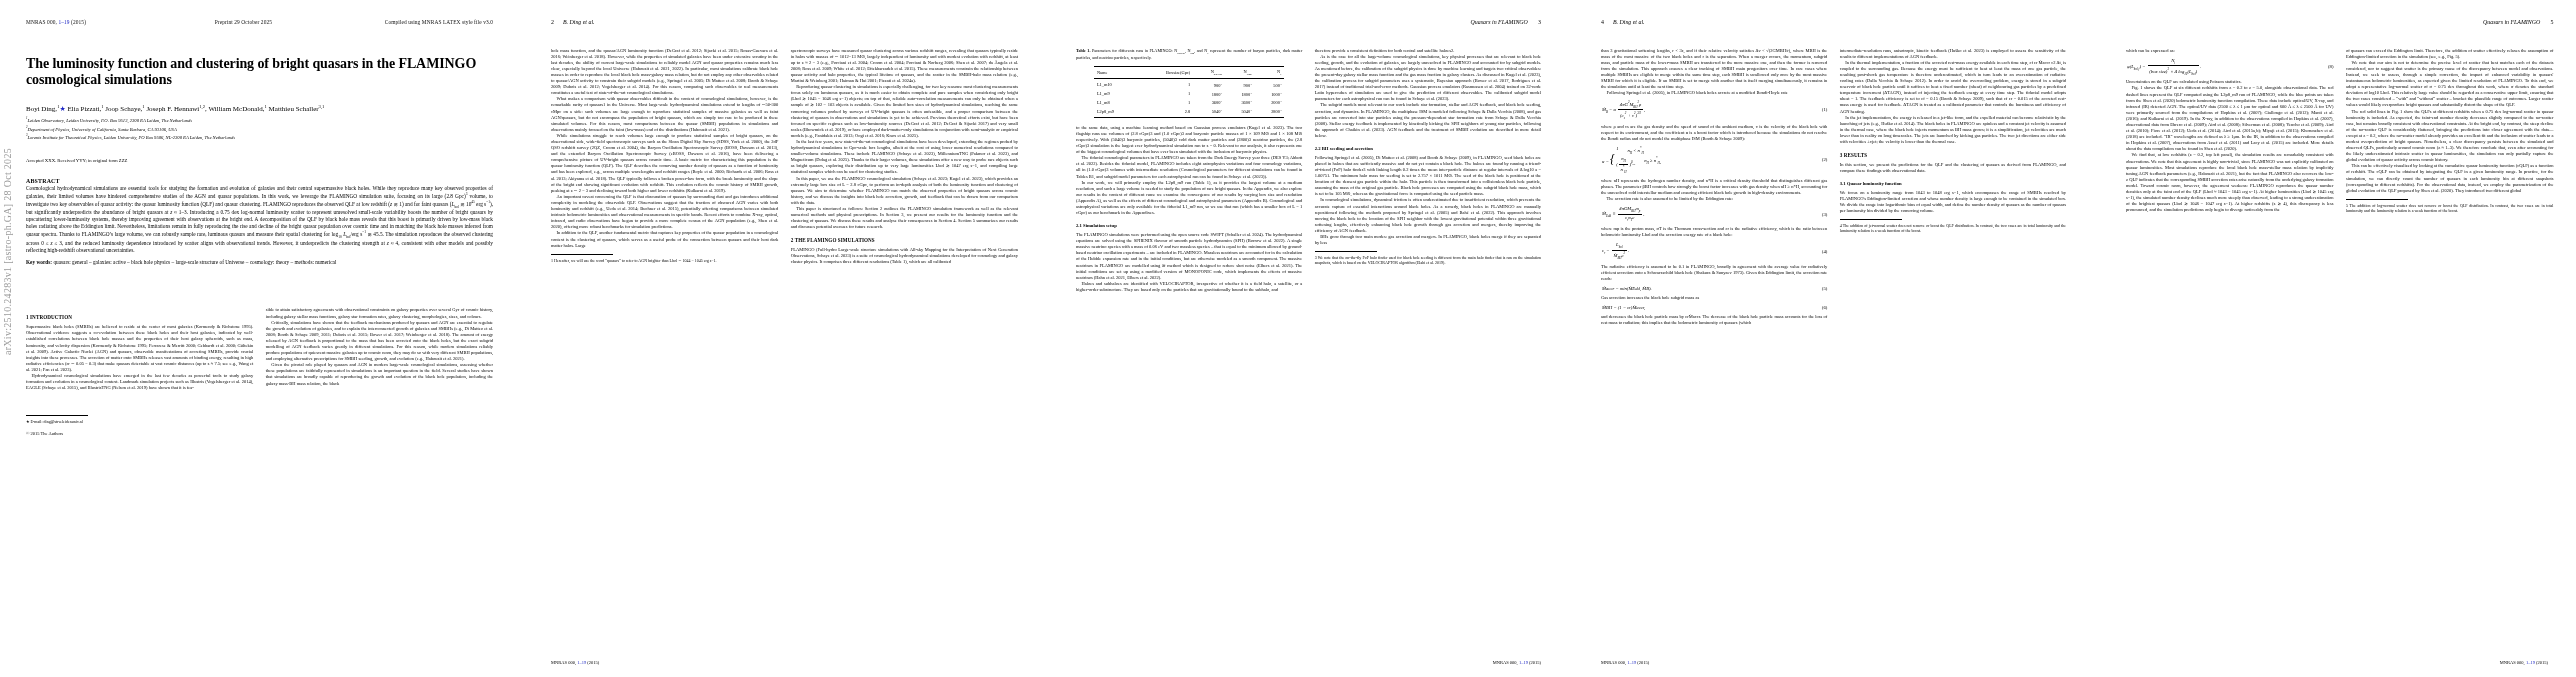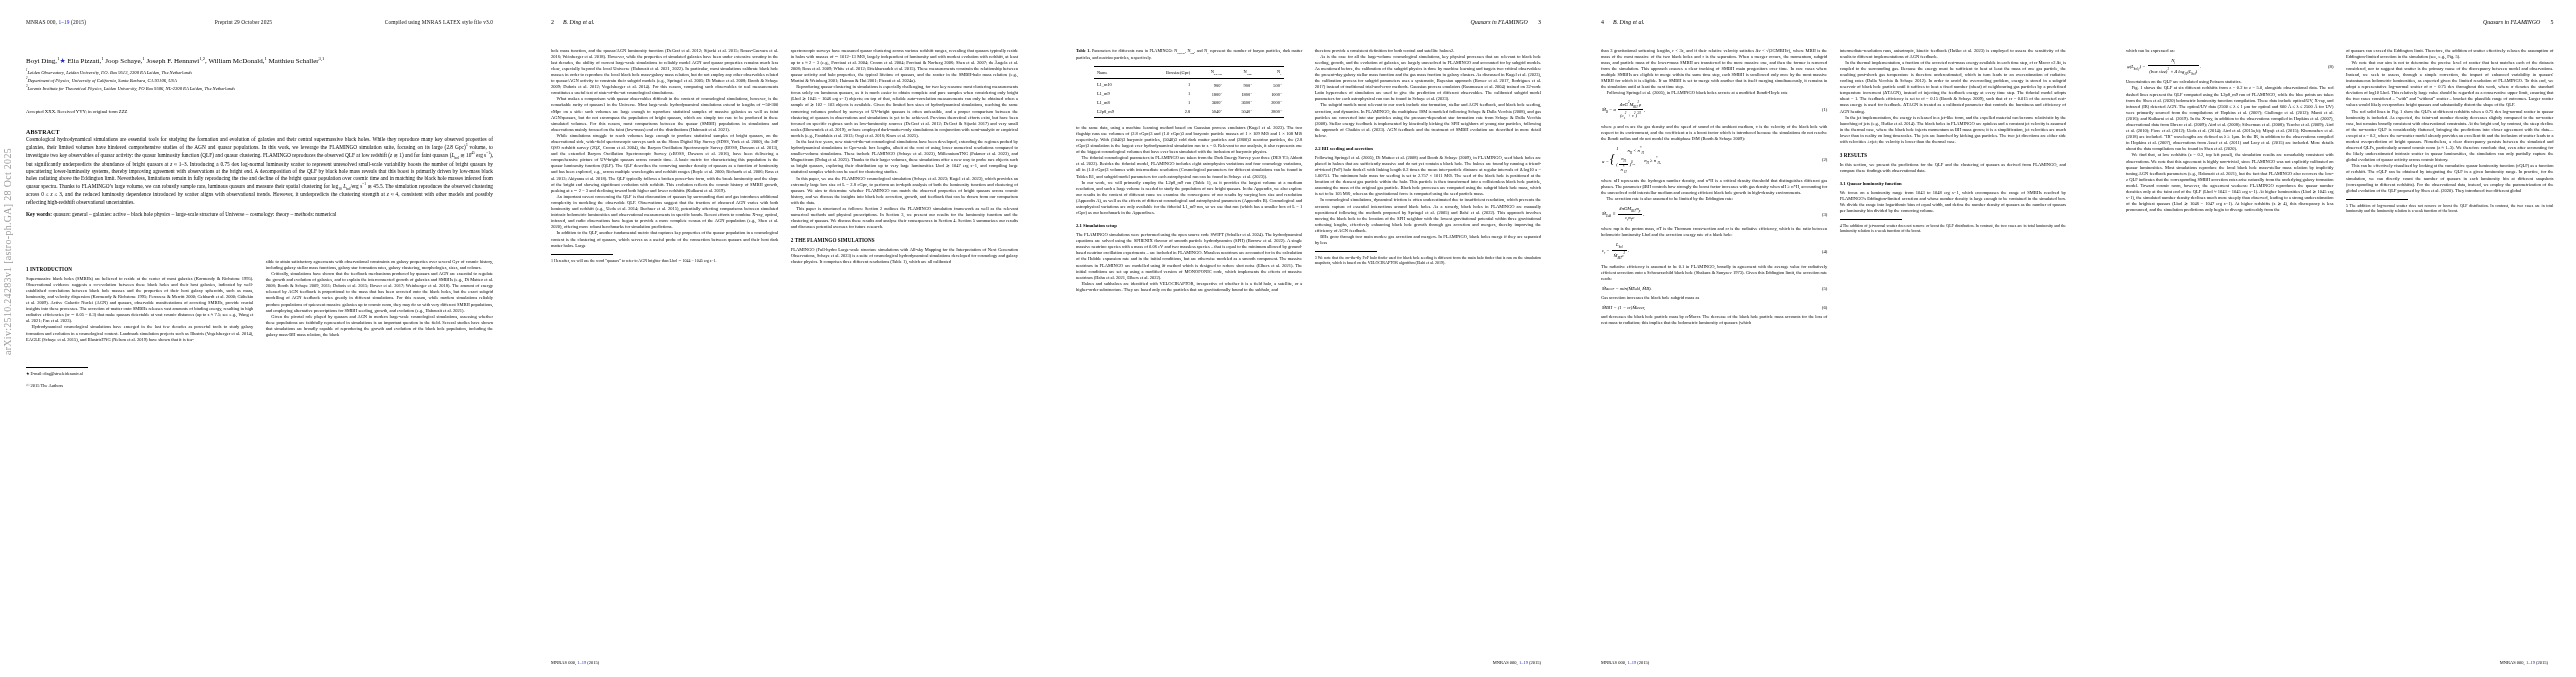--- a/index.html
+++ b/index.html
@@ -85,20 +85,21 @@
     <div class="toprow">
       <div>
         <span>MNRAS 000,</span>
         <span class="blue">1–19</span>
         <span>(2015)</span>
       </div>
       <div class="mid">Preprint 29 October 2025</div>
       <div class="rt">Compiled using MNRAS LATEX style file v3.0</div>
     </div>
 
+    <h1 class="ttl">The luminosity function and clustering of bright quasars in the FLAMINGO cosmological simulations</h1>
 
     <div class="authors">
       Boyi Ding,<span class="sup">1</span><span class="blue">★</span> Elia Pizzati,<span class="sup">1</span>
       Joop Schaye,<span class="sup">1</span> Joseph F. Hennawi<span class="sup">1,2</span>,
       William McDonald,<span class="sup">1</span> Matthieu Schaller<span class="sup">3,1</span>
     </div>
     <div class="affil"><span class="sup">1</span>Leiden Observatory, Leiden University, P.O. Box 9513, 2300 RA Leiden, The Netherlands</div>
     <div class="affil"><span class="sup">2</span>Department of Physics, University of California, Santa Barbara, CA 93106, USA</div>
     <div class="affil"><span class="sup">3</span>Lorentz Institute for Theoretical Physics, Leiden University, PO Box 9506, NL-2300 RA Leiden, The Netherlands</div>
 

